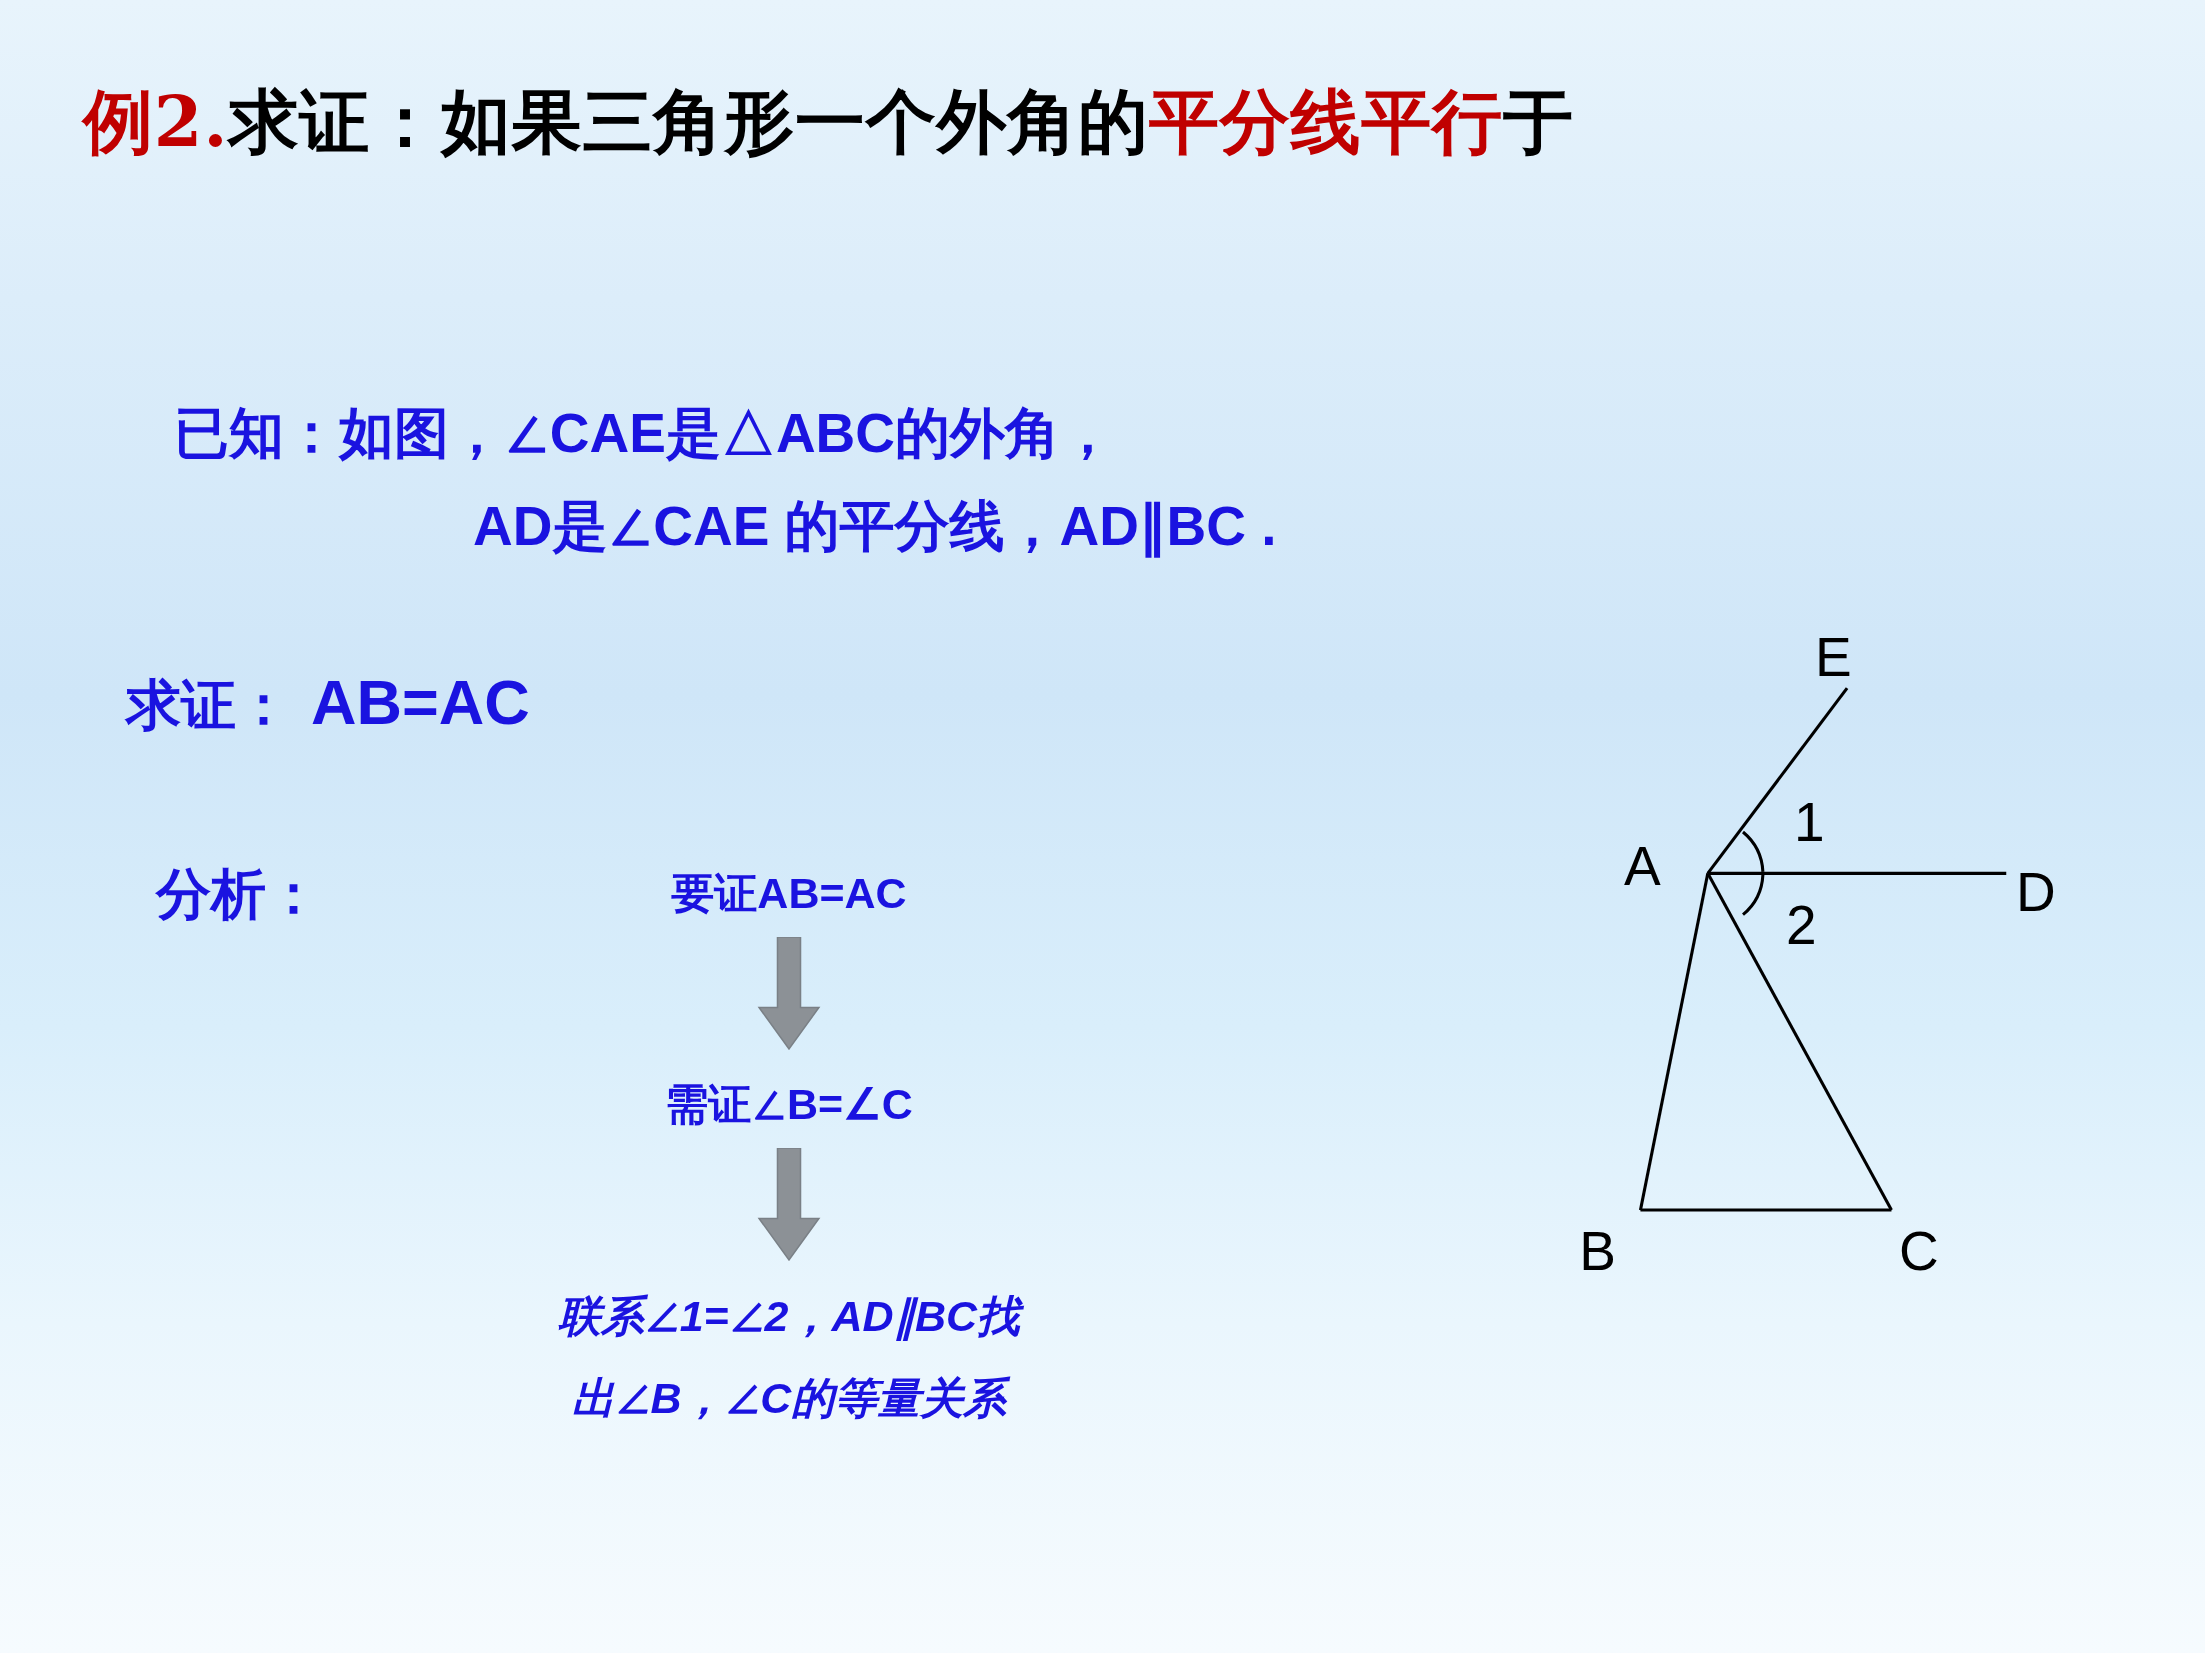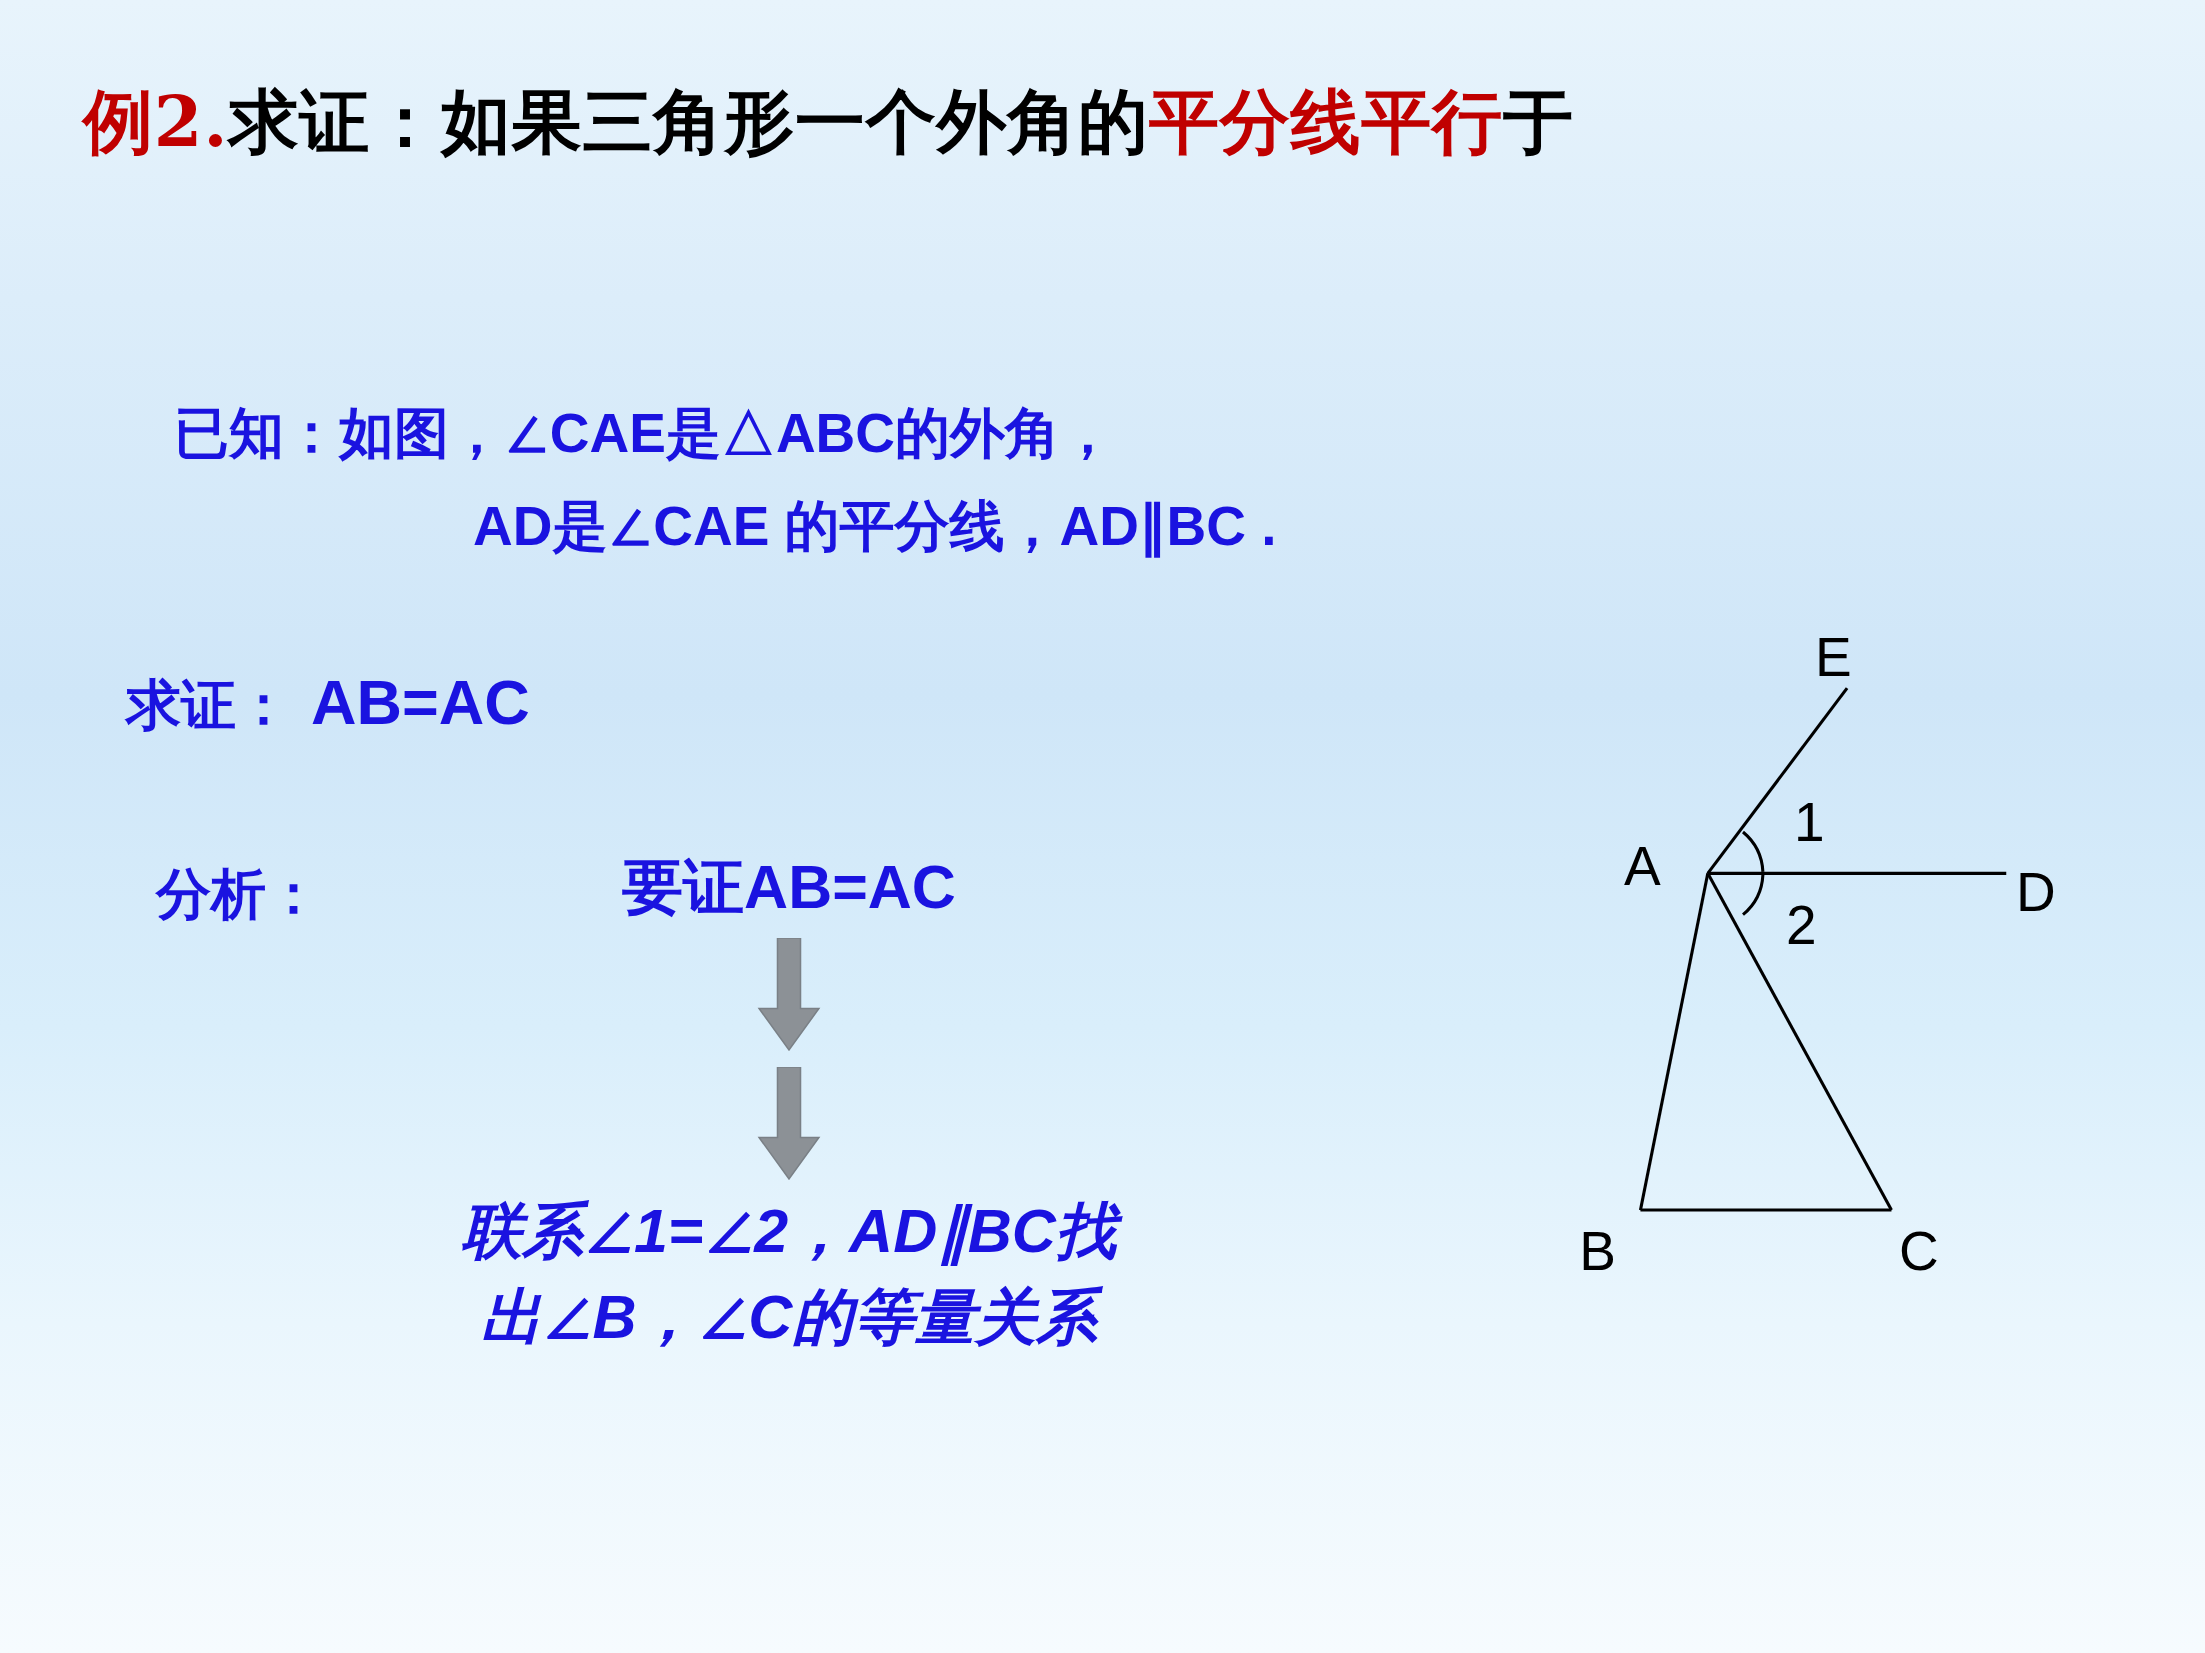--- a/index.html
+++ b/index.html
@@ -96,21 +96,21 @@
     text-align: center;
     color: #1a13e0;
     font-weight: 700;
     font-family: "DejaVu Serif", serif;
   }
   .step {
     font-size: 60px;
     line-height: 1.2;
     white-space: nowrap;
   }
-  .step .sans { font-size: 61px; }
+  .step .sans { font-size: 43px; }
 
   .arrow {
     width: 66px;
     height: 115px;
     margin: 13.8px auto 10.7px auto;
     display: block;
   }
 
   .step-final {
     font-size: 58px;
@@ -156,20 +156,21 @@
 
   <div class="analysis-label">分析：</div>
 
   <div class="analysis-steps">
     <div class="step"><span class="sans">要证AB=AC</span></div>
 
     <svg class="arrow" viewBox="0 0 86 150" aria-hidden="true">
       <polygon points="28,0 58,0 58,92 82,92 43,146 4,92 28,92" fill="#8c9196" stroke="#7a8086" stroke-width="2"></polygon>
     </svg>
 
+    <div class="step"><span class="sans">需证∠B=∠C</span></div>
 
     <svg class="arrow" viewBox="0 0 86 150" aria-hidden="true">
       <polygon points="28,0 58,0 58,92 82,92 43,146 4,92 28,92" fill="#8c9196" stroke="#7a8086" stroke-width="2"></polygon>
     </svg>
 
     <div class="step step-final"><span class="sans">联系∠1=∠2，AD∥BC找</span></div>
     <div class="step step-final"><span class="sans">出∠B，∠C的等量关系</span></div>
   </div>
 
   <div class="figure">

